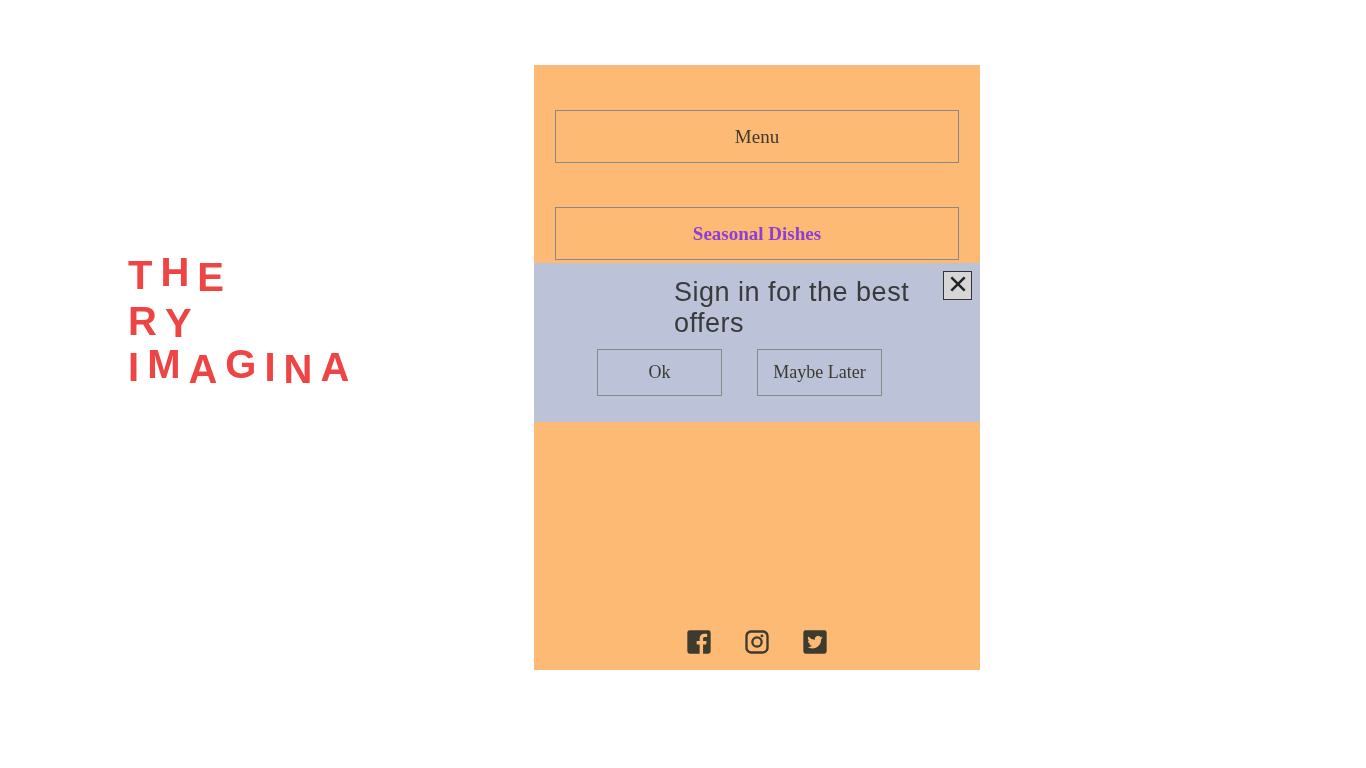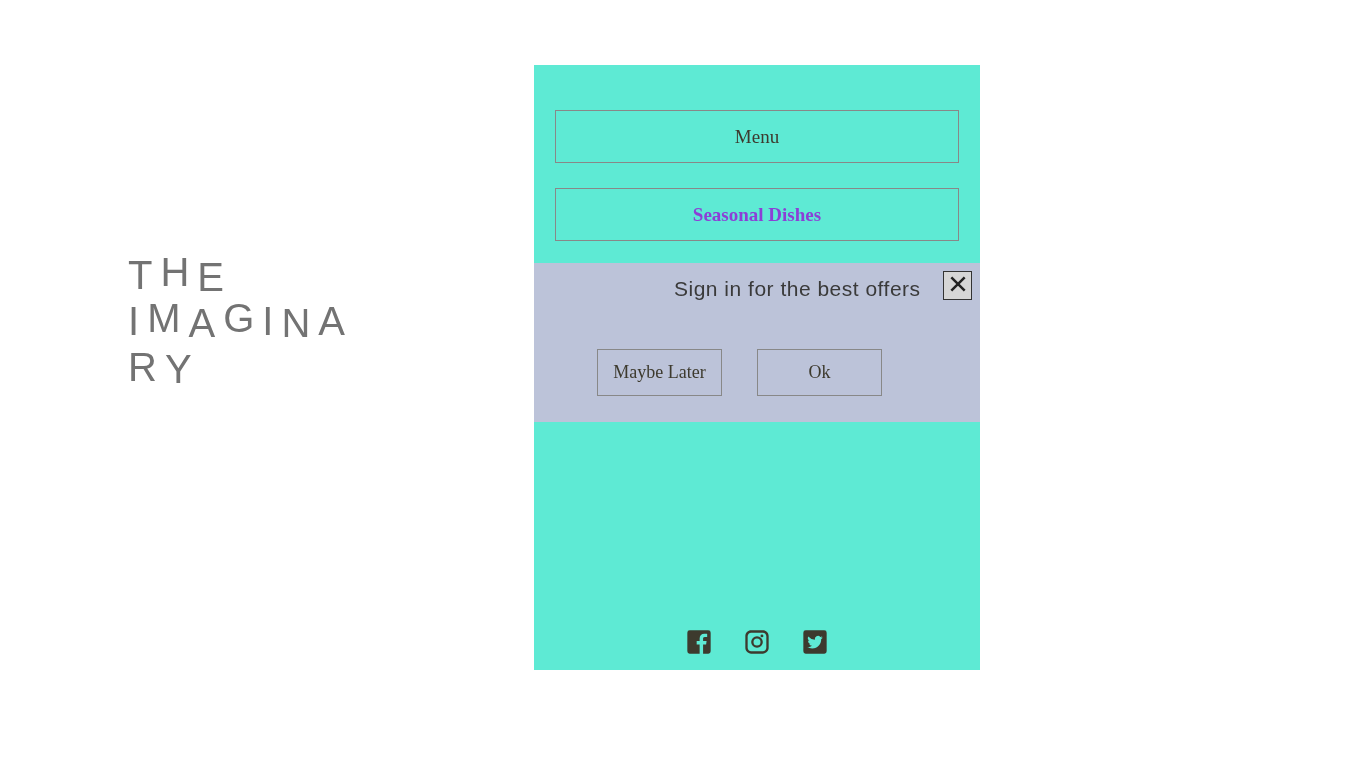--- a/index.html
+++ b/index.html
@@ -15,22 +15,22 @@
       position: relative;
       overflow: hidden;
     }
     .logo {
       position: absolute;
       left: 128px;
       top: 252px;
       font-family: 'Trebuchet MS', sans-serif;
       font-size: 40px;
       letter-spacing: 8px;
-      color: #737373;
-      font-weight: 400;
+      color: #ef4444;
+      font-weight: 700;
       line-height: 1.15;
       text-transform: uppercase;
     }
     .logo-line {
       display: block;
     }
     .logo-char {
       display: inline-block;
     }
     .logo-char:nth-child(2n) {
@@ -38,55 +38,55 @@
     }
     .logo-char:nth-child(3n) {
       transform: translateY(2px);
     }
     .panel {
       position: absolute;
       left: 534px;
       top: 65px;
       width: 446px;
       height: 605px;
-      background: #5eead4;
+      background: #fdba74;
       padding: 45px 21px 0 21px;
     }
     .nav-button {
       width: 100%;
       height: 53px;
       background: transparent;
       border: 1px solid #888888;
       font-family: Georgia, serif;
       font-size: 19px;
       color: #3d3a2e;
       cursor: pointer;
       display: flex;
       align-items: center;
       justify-content: center;
     }
     .nav-button + .nav-button {
-      margin-top: 25px;
+      margin-top: 44px;
     }
     .nav-button.highlighted {
       color: #8c3fd6;
       font-weight: 600;
     }
     .notice {
       position: absolute;
       left: 0;
       top: 198px;
       width: 446px;
       height: 159px;
       background: #bcc3d9;
       padding: 14px 18px 18px 140px;
     }
     .notice-text {
       font-family: 'Trebuchet MS', sans-serif;
-      font-size: 21px;
+      font-size: 27px;
       color: #3a3a3a;
       line-height: 1.15;
       letter-spacing: 0.5px;
     }
     .notice-close {
       position: absolute;
       top: 8px;
       right: 8px;
       width: 29px;
       height: 29px;
@@ -148,40 +148,40 @@
       width: 28px;
       height: 28px;
       fill: #3d3a2e;
     }
   </style>
 </head>
 <body>
 
 <div class="logo">
   <span class="logo-line"><span class="logo-char">T</span><span class="logo-char">h</span><span class="logo-char">e</span></span>
+  <span class="logo-line"><span class="logo-char">r</span><span class="logo-char"> </span><span class="logo-char">y</span></span>
   <span class="logo-line"><span class="logo-char">I</span><span class="logo-char">m</span><span class="logo-char">a</span><span class="logo-char">g</span><span class="logo-char">i</span><span class="logo-char">n</span><span class="logo-char">a</span></span>
-  <span class="logo-line"><span class="logo-char">r</span><span class="logo-char"> </span><span class="logo-char">y</span></span>
 </div>
 
 <div class="panel">
   <button class="nav-button">Menu</button>
   <button class="nav-button highlighted">Seasonal Dishes</button>
 
   <div class="notice">
     <div class="notice-text">Sign in for the best offers</div>
     <div class="notice-close">
       <span>
         <svg viewBox="0 0 24 24">
             <path d="M4 4 L20 20 M20 4 L4 20" stroke="#222" stroke-width="3" fill="none"></path>
           </svg>
       </span>
     </div>
     <div class="notice-buttons">
+      <button class="notice-btn">Ok</button>
       <button class="notice-btn">Maybe Later</button>
-      <button class="notice-btn">Ok</button>
     </div>
   </div>
 
 
   <div class="socials">
     <div class="social-icon">
       <svg viewBox="0 0 24 24">
           <path d="M22 4v16a2 2 0 0 1-2 2h-4.5v-7.8h2.6l.4-3h-3V9.2c0-.9.25-1.5 1.55-1.5H19V5.05c-.29-.04-1.27-.12-2.42-.12-2.4 0-4.03 1.46-4.03 4.14v2.13H10v3h2.55V22H4a2 2 0 0 1-2-2V4a2 2 0 0 1 2-2h16a2 2 0 0 1 2 2z"></path>
         </svg>
     </div>

